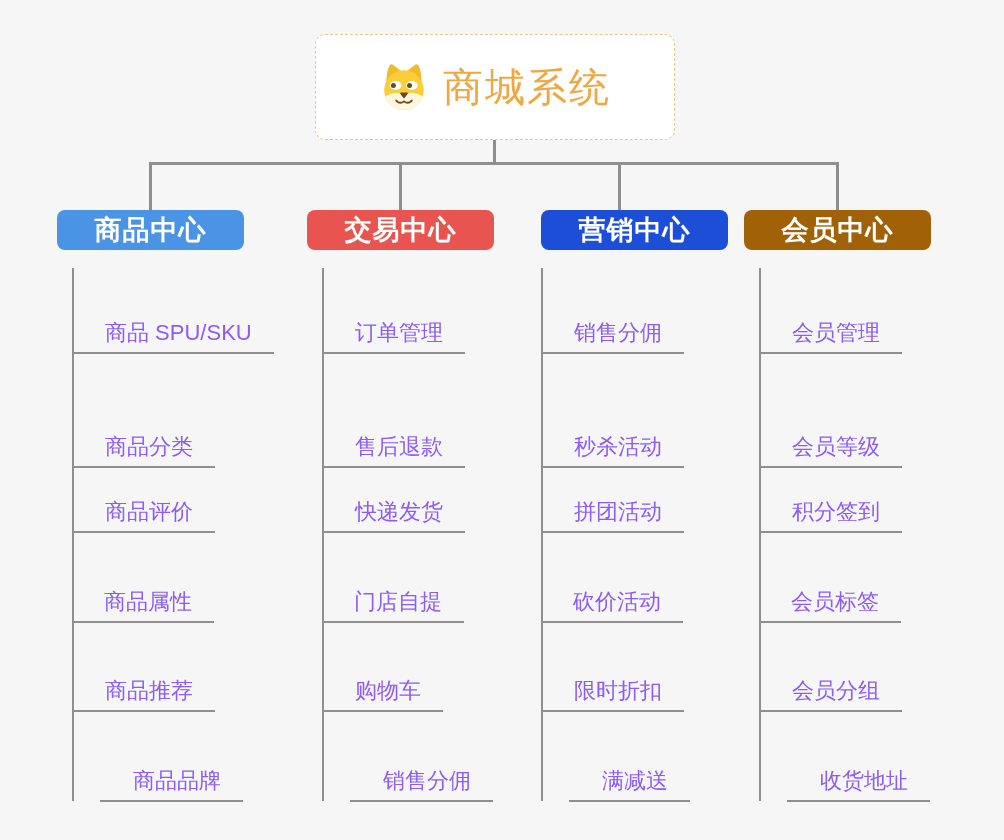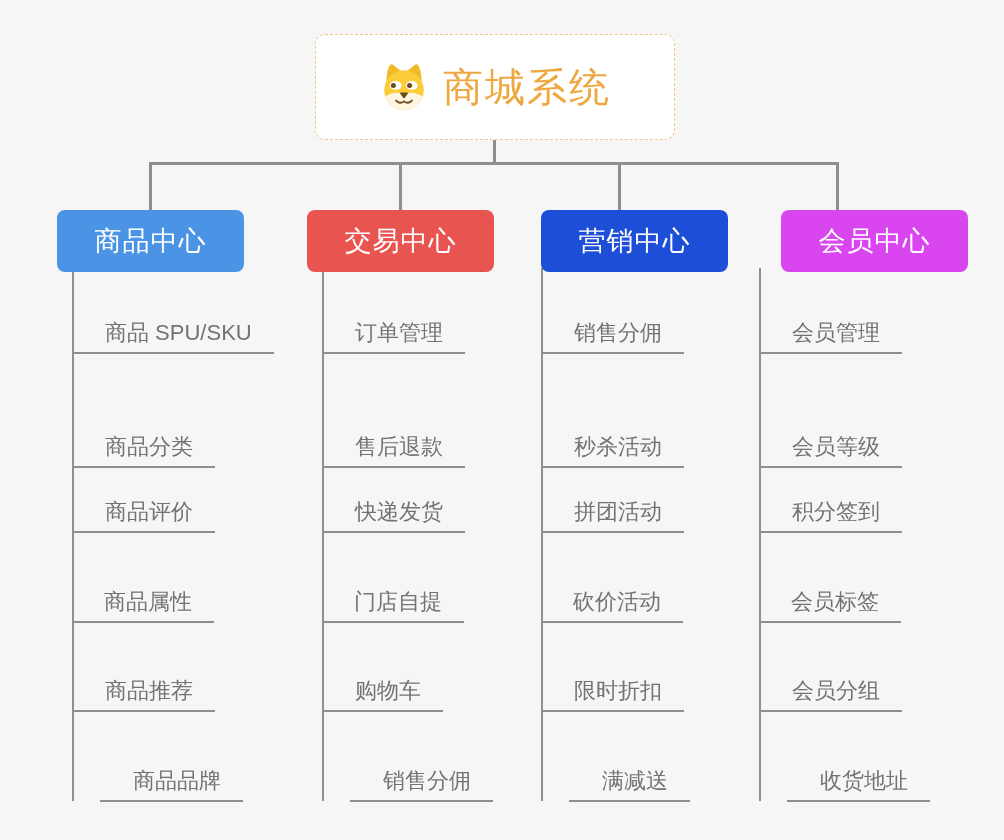--- a/index.html
+++ b/index.html
@@ -43,40 +43,41 @@
     font-size:40px;
     letter-spacing:2px;
     color:#efa841;
     white-space:nowrap;
   }
   .doge { width:50px; height:50px; flex:0 0 auto; }
 
   
   .branch-box {
     position:absolute; top:210px;
-    width:187px; height:62px; box-sizing:border-box;
+    width:187px; height:40px; box-sizing:border-box;
     border-radius:8px;
     display:flex; align-items:center; justify-content:center;
     color:#ffffff;
     font-size:27px;
     letter-spacing:1px;
     white-space:nowrap;
     cursor:default;
+    font-weight:bold;
   }
   .bb0 { left:57px;  background:#4b94e5; }
   .bb1 { left:307px; background:#e85550; }
   .bb2 { left:541px; background:#1d4ed8; }
-  .bb3 { left:781px; background:#d946ef; }
+  .bb3 { left:744px; background:#a16207; }
 
   
   .leaf {
     position:absolute;
     font-size:22px;
     line-height:26px;
-    color:#737373;
+    color:#8b5cf6;
     padding:0 22px 6px 33px;
     border-bottom:2px solid #8f8f8f;
     white-space:nowrap;
   }
   .c0 { left:72px; }
   .c1 { left:322px; }
   .c2 { left:541px; }
   .c3 { left:759px; }
   .r0 { top:320px; }
   .r1 { top:410px;margin-top:24px; }

